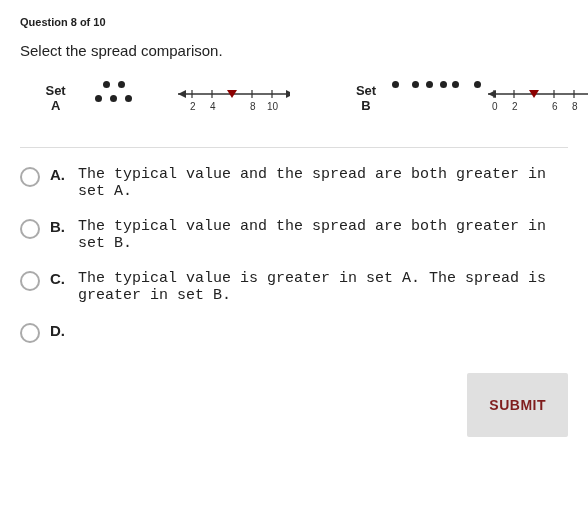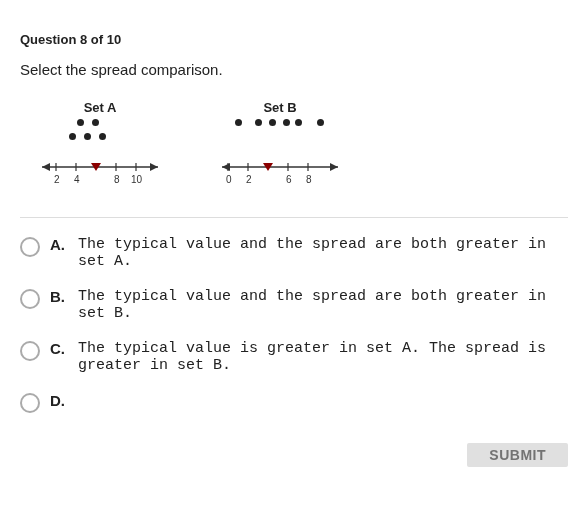--- a/index.html
+++ b/index.html
@@ -6,40 +6,39 @@
     body {
       font-family: Arial, sans-serif;
       background: #fff;
       width: 588px;
       min-height: 510px;
       padding: 16px 20px;
       color: #222;
     }
     .question-header {
       font-weight: bold;
-      font-size: 13px;
+      font-size: 11px;
       margin-bottom: 14px;
-      margin-top: 16px;
     }
     .question-prompt {
       font-size: 15px;
       margin-bottom: 22px;
     }
     .diagram-area {
       display: flex;
       flex-direction: row;
       align-items: flex-end;
       gap: 60px;
       margin-left: 20px;
       margin-bottom: 28px;
     }
     .number-line-container {
       display: flex;
-      flex-direction: column;
       align-items: center;
+      text-align: center;
     }
     .set-label {
       font-size: 13px;
       font-weight: bold;
       margin-bottom: 4px;
       align-self: center;
     }
     .dot {
       width: 7px;
       height: 7px;
@@ -85,23 +84,23 @@
       flex: 1;
       font-family: Liberation Mono, monospace;
     }
     .submit-row {
       display: flex;
       justify-content: flex-end;
       margin-top: 10px;
     }
     .submit-btn {
       background: #e0e0e0;
-      color: #737373;
+      color: #7f1d1d;
       border: none;
-      padding: 4px 22px;
+      padding: 24px 22px;
       font-size: 14px;
       font-weight: bold;
       letter-spacing: 0.5px;
       cursor: pointer;
       border-radius: 2px;
     }
   </style>
 </head>
 <body>
 

